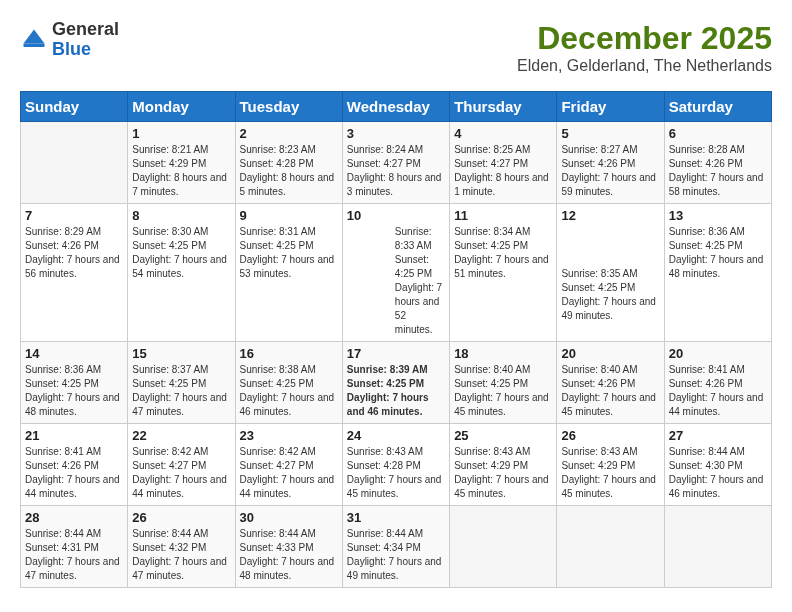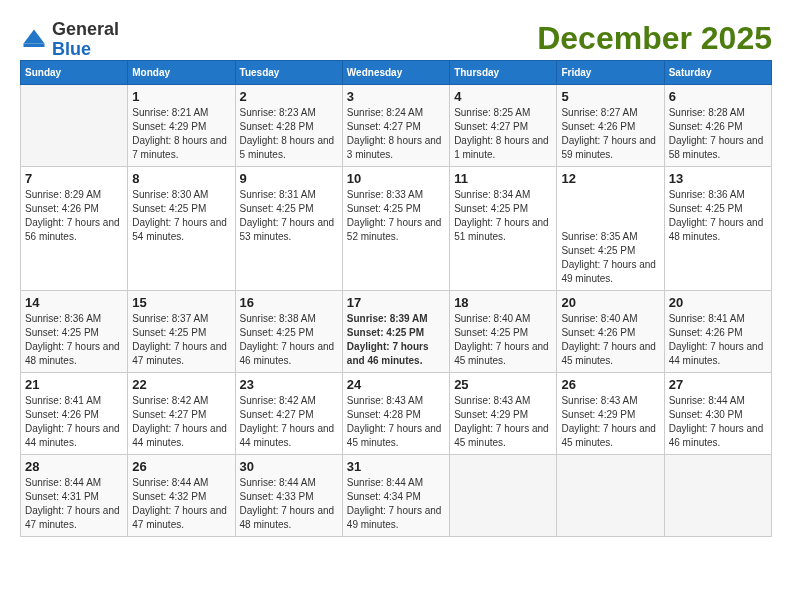--- a/index.html
+++ b/index.html
@@ -7,20 +7,21 @@
       font-family: Arial, sans-serif;
       background: #fff;
       width: 792px;
       min-height: 612px;
       padding: 20px;
     }
     .header {
       display: flex;
       justify-content: space-between;
       align-items: flex-start;
+      margin-bottom: 16px;
     }
     .logo {
       display: flex;
       align-items: center;
     }
     .logo-text {
       display: flex;
       flex-direction: column;
       font-size: 18px;
       font-weight: bold;
@@ -49,21 +50,21 @@
     table {
       width: 100%;
       border-collapse: collapse;
       font-size: 11px;
     }
     thead tr th {
       background-color: #2176c7;
       color: #fff;
       padding: 6px 4px;
       text-align: left;
-      font-size: 10px;
+      font-size: 15px;
       font-weight: bold;
       border: 1px solid #1a60a8;
     }
     tbody tr td {
       border: 1px solid #ccc;
       vertical-align: top;
       padding: 4px;
       min-height: 70px;
       width: calc(100% / 7);
       background: #fff;
@@ -95,20 +96,21 @@
       <polygon points="16,4 28,20 4,20" fill="#2176c7"></polygon>
       <rect x="4" y="20" width="24" height="4" fill="#2176c7"></rect>
     </svg>
     <div class="logo-text">
       <span class="logo-general">General</span>
       <span class="logo-blue">Blue</span>
     </div>
   </div>
   <div class="title-area">
     <div class="month-title">December 2025</div>
+    <div class="location-title">Elden, Gelderland, The Netherlands</div>
   </div>
 </div>
 
 <table>
   <thead>
     <tr id="header-row">
         <th>Sunday</th>
         <th>Monday</th>
         <th>Tuesday</th>
         <th>Wednesday</th>
@@ -171,21 +173,21 @@
 Daylight: 7 hours and 54 minutes.</div>
         </td>
         <td>
           <div class="day-number">9</div>
           <div class="day-info" style="white-space: pre-line;">Sunrise: 8:31 AM
 Sunset: 4:25 PM
 Daylight: 7 hours and 53 minutes.</div>
         </td>
         <td>
           <div class="day-number">10</div>
-          <div class="day-info" style="white-space: pre-line;">Sunrise: 8:33 AM
+          <div class="day-info" style="white-space: pre-line; margin-left: 48px;">Sunrise: 8:33 AM
 Sunset: 4:25 PM
 Daylight: 7 hours and 52 minutes.</div>
         </td>
         <td>
           <div class="day-number">11</div>
           <div class="day-info" style="white-space: pre-line;">Sunrise: 8:34 AM
 Sunset: 4:25 PM
 Daylight: 7 hours and 51 minutes.</div>
         </td>
         <td>

